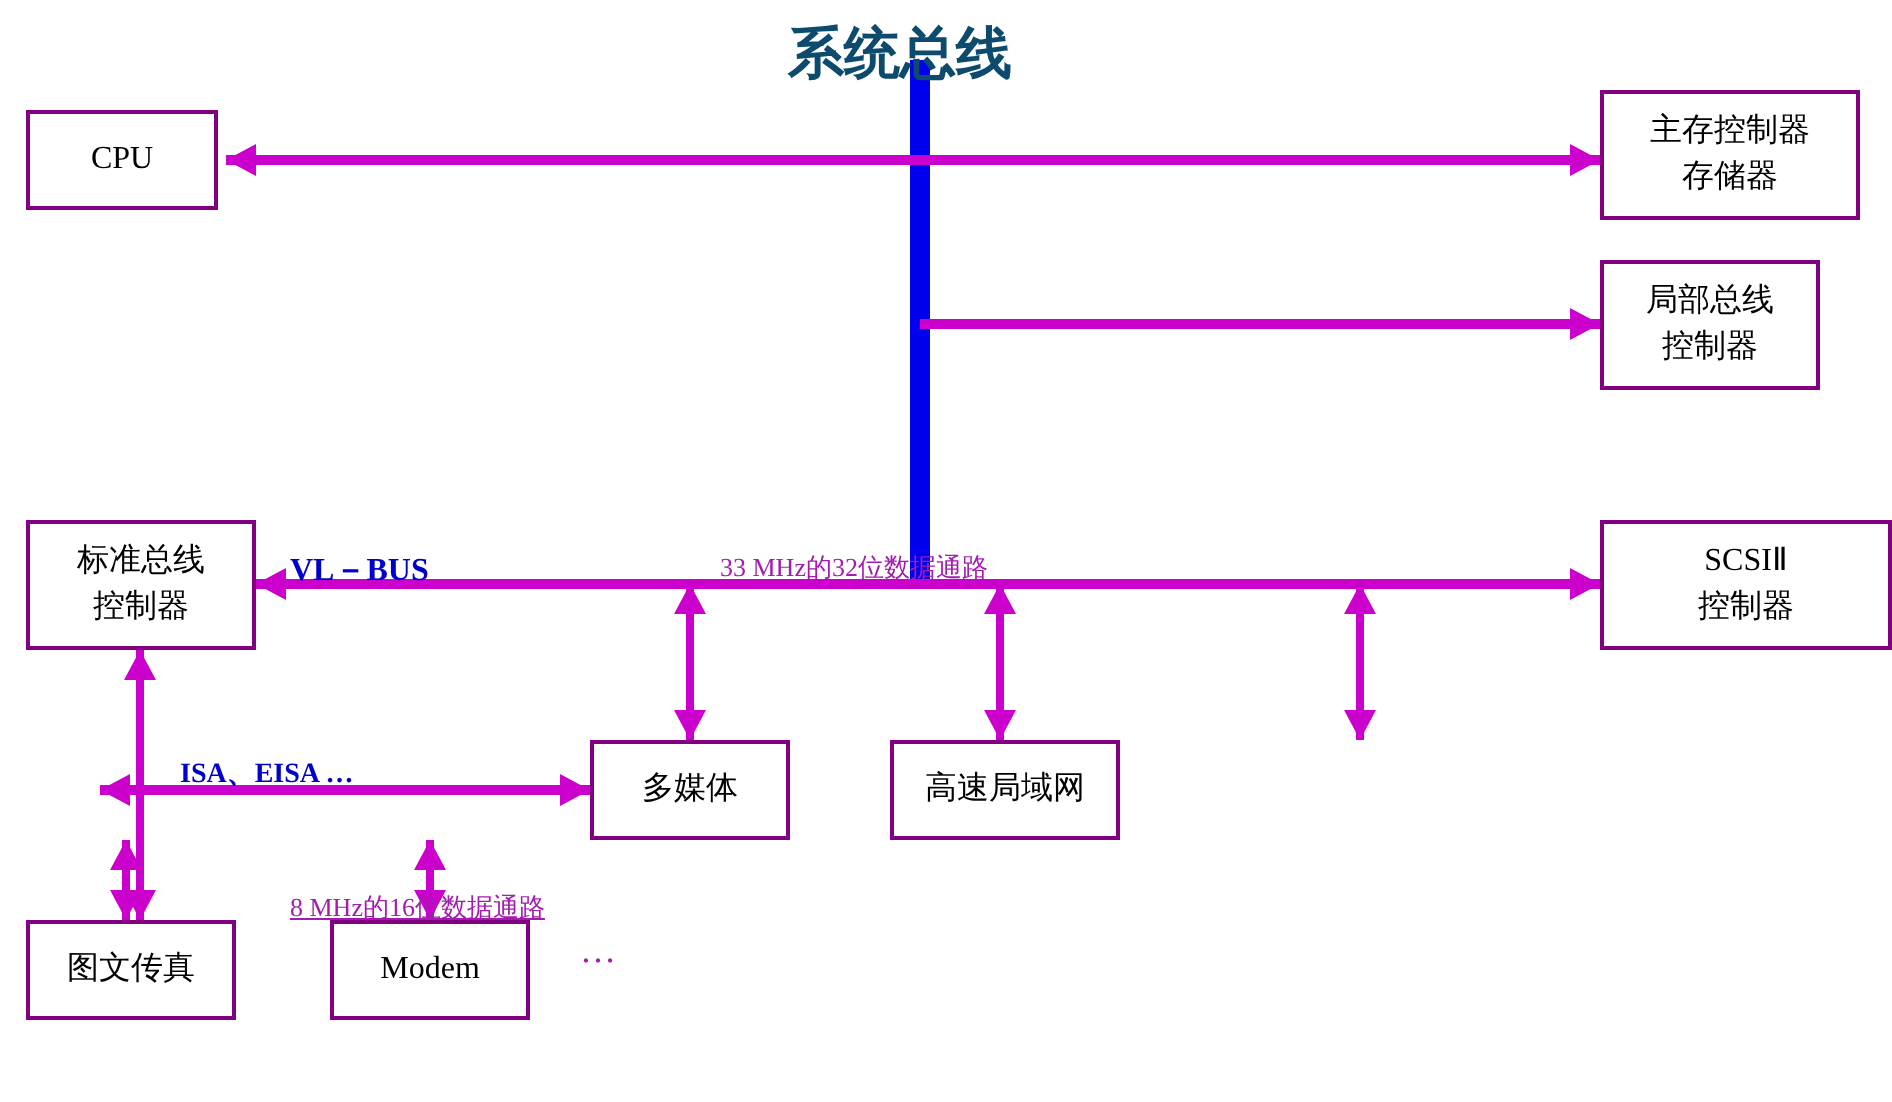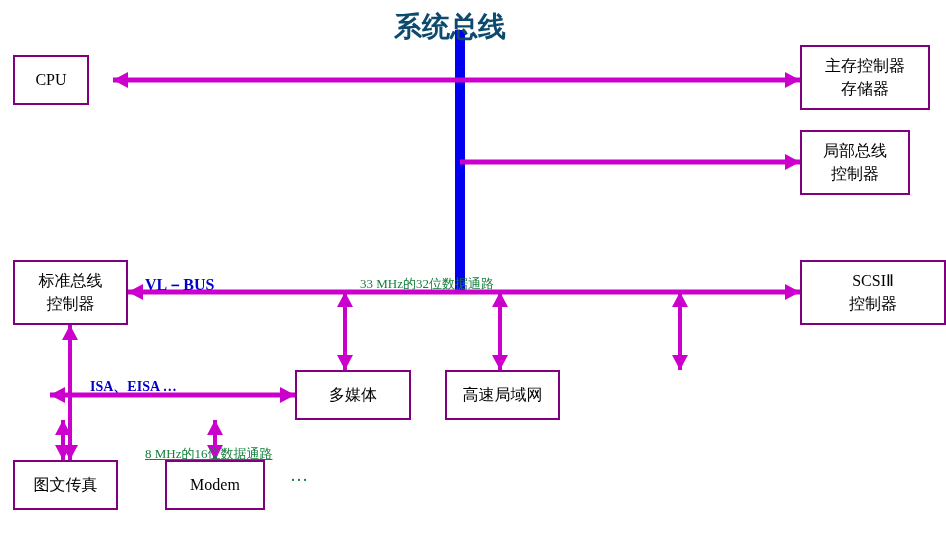--- a/index.html
+++ b/index.html
@@ -42,21 +42,21 @@
     svg.lines {
       position: absolute;
       top: 0; left: 0;
       width: 946px;
       height: 551px;
       z-index: 5;
     }
     .label {
       position: absolute;
       font-size: 14px;
-      color: #15803d;
+      color: #a21caf;
       z-index: 15;
     }
     .label-blue {
       color: #0000cc;
       font-size: 16px;
       font-weight: bold;
     }
   </style>
 </head>
 <body>
@@ -112,41 +112,41 @@
     <line x1="63" y1="420" x2="63" y2="460" stroke="#cc00cc" stroke-width="4"></line>
     <polygon points="63,420 55,435 71,435" fill="#cc00cc"></polygon>
     <polygon points="63,460 55,445 71,445" fill="#cc00cc"></polygon>
 
     <line x1="215" y1="420" x2="215" y2="460" stroke="#cc00cc" stroke-width="4"></line>
     <polygon points="215,420 207,435 223,435" fill="#cc00cc"></polygon>
     <polygon points="215,460 207,445 223,445" fill="#cc00cc"></polygon>
 
   </svg>
 
-  <div class="box" style="left:13px; top:55px; width:76px; height:50px;">
+  <div class="box" style="left:13px; top:55px; width:96px; height:50px;">
     <span>CPU</span>
   </div>
 
   <div class="box" style="left:800px; top:45px; width:130px; height:65px; white-space:pre-line;">
     <span>主存控制器<br>存储器</span>
   </div>
 
   <div class="box" style="left:800px; top:130px; width:110px; height:65px; white-space:pre-line;">
     <span>局部总线<br>控制器</span>
   </div>
 
   <div class="box" style="left:13px; top:260px; width:115px; height:65px; white-space:pre-line;">
     <span>标准总线<br>控制器</span>
   </div>
 
   <div class="box" style="left:800px; top:260px; width:146px; height:65px; white-space:pre-line;">
     <span>SCSIⅡ<br>控制器</span>
   </div>
 
-  <div class="box" style="left:295px; top:370px; width:116px; height:50px;">
+  <div class="box" style="left:295px; top:370px; width:100px; height:50px;">
     <span>多媒体</span>
   </div>
 
   <div class="box" style="left:445px; top:370px; width:115px; height:50px;">
     <span>高速局域网</span>
   </div>
 
 
   <div class="box" style="left:13px; top:460px; width:105px; height:50px;">
     <span>图文传真</span>

